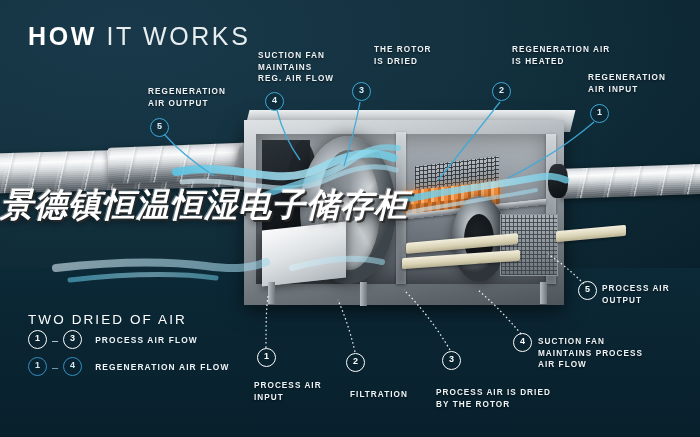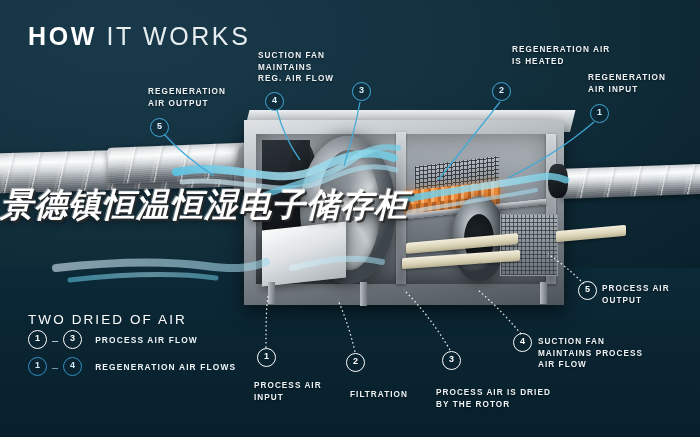--- a/index.html
+++ b/index.html
@@ -327,20 +327,24 @@
   </div>
   <div class="marker blue" style="left:150px;top:118px;">5</div>
 
   <div class="lbl" style="left:258px;top:50px;">
     <div>SUCTION FAN</div>
     <div>MAINTAINS</div>
     <div>REG. AIR FLOW</div>
   </div>
   <div class="marker blue" style="left:265px;top:92px;">4</div>
 
+  <div class="lbl" style="left:374px;top:44px;">
+    <div>THE ROTOR</div>
+    <div>IS DRIED</div>
+  </div>
   <div class="marker blue" style="left:352px;top:82px;">3</div>
 
   <div class="lbl" style="left:484px;top:44px;margin-left:28px;">
     <div>REGENERATION AIR</div>
     <div>IS HEATED</div>
   </div>
   <div class="marker blue" style="left:492px;top:82px;">2</div>
 
   <div class="lbl" style="left:588px;top:72px;">
     <div>REGENERATION</div>
@@ -384,18 +388,18 @@
     <div class="c">1</div>
     <div class="dash">–</div>
     <div class="c">3</div>
     <div class="txt">PROCESS AIR FLOW</div>
   </div>
 
   <div class="legend-row blue" style="top:357px;">
     <div class="c">1</div>
     <div class="dash">–</div>
     <div class="c">4</div>
-    <div class="txt">REGENERATION AIR FLOWS</div>
+    <div class="txt">REGENERATION AIR FLOW</div>
   </div>
 
   <div class="wm" id="wm1">景德镇恒温恒湿电子储存柜</div>
 
 </div>
 
 </body></html>

